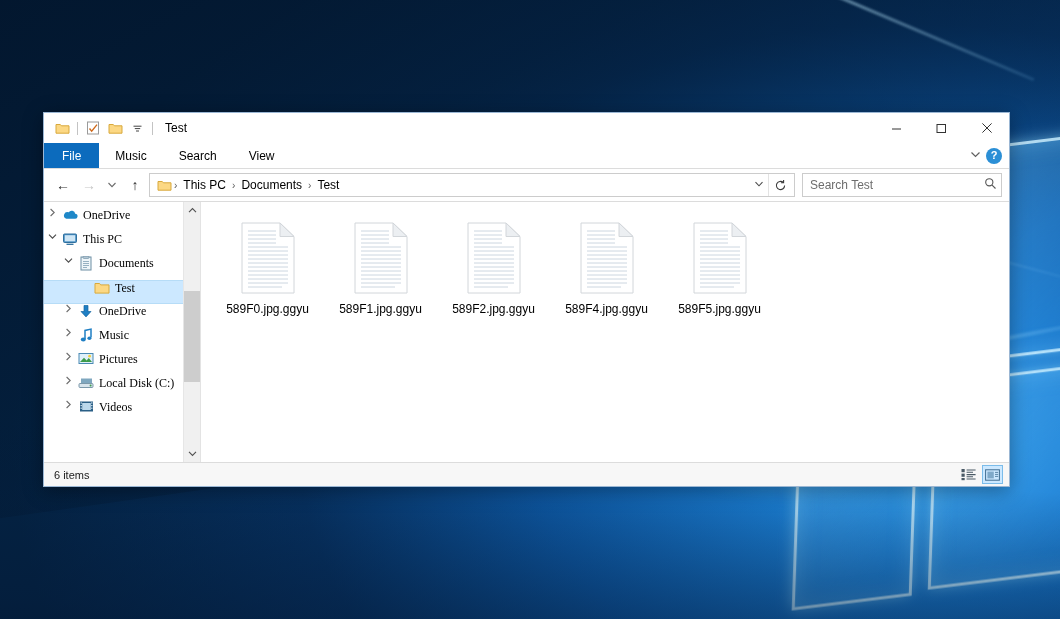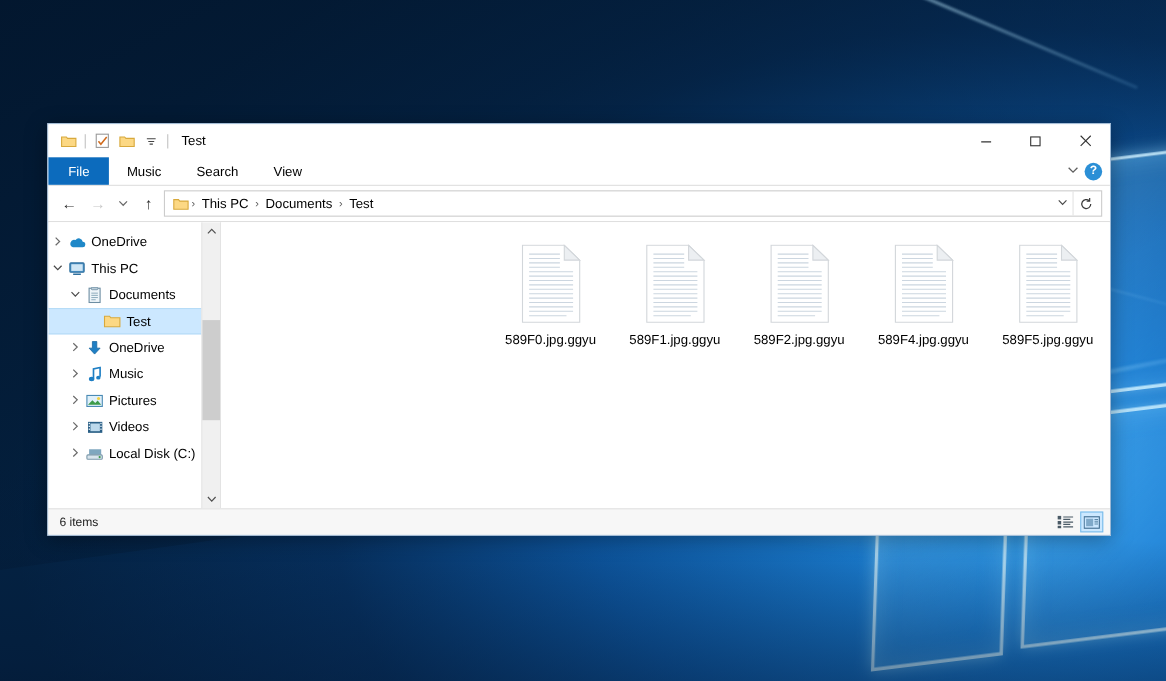--- a/index.html
+++ b/index.html
@@ -157,23 +157,24 @@
   
   .body { flex: 1 1 auto; display: flex; min-height: 0; border-top: 1px solid #dcdcdc; }
 
   .sidebar {
     flex: 0 0 157px; background: #fff; position: relative;
     border-right: 1px solid #e3e3e3;
     overflow: hidden;
   }
   .tree { padding-top: 6px; }
   .tnode {
-    height: 24px; display: flex; align-items: center;
+    height: 24px; display: flex; align-items: flex-start;
     font-size: 12px; color: #000; padding-right: 4px;
     white-space: nowrap;
+    font-family: Liberation Serif, serif;
   }
   .tnode.sel { background: #cce8ff; border-top: 1px solid #b6dcf7; border-bottom: 1px solid #b6dcf7; }
   .chev {
     width: 16px; flex: 0 0 16px; text-align: center;
     color: #6b6b6b; font-size: 9px; line-height: 1;
   }
   .tnode-ico { width: 20px; flex: 0 0 20px; display: flex; align-items: center; justify-content: center; }
   .tnode-label { padding-left: 3px; }
 
   .sb-scroll {
@@ -182,21 +183,21 @@
     display: flex; flex-direction: column; align-items: center;
   }
   .sb-arrow { height: 17px; width: 17px; display: flex; align-items: center; justify-content: center; color: #505050; font-size: 8px; }
   .sb-track { flex: 1 1 auto; width: 17px; position: relative; }
   .sb-thumb { position: absolute; left: 0; top: 32%; width: 17px; height: 40%; background: #cdcdcd; }
 
   .content {
     flex: 1 1 auto; background: #fff; position: relative; overflow: hidden;
     padding: 14px 0 0 10px;
   }
-  .files { display: flex; flex-wrap: wrap; gap: 0; justify-content: flex-end; }
+  .files { display: flex; flex-wrap: wrap; gap: 0; }
   .file-item {
     width: 113px; padding: 6px 2px 4px;
     display: flex; flex-direction: column; align-items: center;
     text-align: center;
   }
   .file-ico { width: 58px; height: 72px; position: relative; }
   .file-name {
     margin-top: 8px; font-size: 12px; color: #000; line-height: 14px;
     max-width: 108px; word-break: break-all;
   }
@@ -326,20 +327,29 @@
           </div>
           <div class="refresh-btn">
             <svg width="13" height="13" viewBox="0 0 13 13">
               <path d="M10.6 6.5a4.1 4.1 0 1 1-1.3-3" fill="none" stroke="#3a3a3a" stroke-width="1.1"></path>
               <path d="M9.6 1.1v2.7H6.9" fill="none" stroke="#3a3a3a" stroke-width="1.1"></path>
             </svg>
           </div>
         </div>
       </div>
 
+      <div class="searchbox">
+        <input type="text" placeholder="Search Test" style="">
+        <span>
+          <svg width="13" height="13" viewBox="0 0 13 13">
+            <circle cx="5.3" cy="5.3" r="3.6" fill="none" stroke="#555" stroke-width="1.1"></circle>
+            <path d="M8.1 8.1l3.4 3.4" stroke="#555" stroke-width="1.1"></path>
+          </svg>
+        </span>
+      </div>
     </div>
 
     <div class="body">
 
       <div class="sidebar">
         <div class="tree">
 
           <div class="tnode">
             <span class="chev">
               <svg width="9" height="9" viewBox="0 0 9 9">
@@ -434,20 +444,36 @@
                 </svg>
             </span>
             <span class="tnode-ico">
               <svg width="16" height="13" viewBox="0 0 16 13">
                 <rect x="1" y="1.5" width="14" height="10" fill="#dff0fa" stroke="#4a8ab4"></rect>
                 <path d="M2 10l4-4.2 2.6 2.6L10.8 6l3.2 4z" fill="#3d9b4a"></path>
                 <circle cx="11.6" cy="4.2" r="1.4" fill="#f4d03f"></circle>
               </svg>
             </span>
             <span class="tnode-label">Pictures</span>
+          </div>
+
+          <div class="tnode" style="padding-left:16px">
+            <span class="chev">
+              <svg width="9" height="9" viewBox="0 0 9 9">
+                  <path d="M2.6 1L6.2 4.5 2.6 8" fill="none" stroke="#6b6b6b" stroke-width="1.1"></path>
+                </svg>
+            </span>
+            <span class="tnode-ico">
+              <svg width="16" height="13" viewBox="0 0 16 13">
+                <path d="M3 2.5h11v5H3z" fill="#7fa7bf"></path>
+                <rect x="1" y="7.5" width="14" height="4" rx="1" fill="#d8e4ec" stroke="#7b98aa"></rect>
+                <circle cx="12.6" cy="9.5" r="1" fill="#3d9b4a"></circle>
+              </svg>
+            </span>
+            <span class="tnode-label">Local Disk (C:)</span>
           </div>
 
           <div class="tnode" style="padding-left:16px">
             <span class="chev">
               <svg width="9" height="9" viewBox="0 0 9 9">
                   <path d="M2.6 1L6.2 4.5 2.6 8" fill="none" stroke="#6b6b6b" stroke-width="1.1"></path>
                 </svg>
             </span>
             <span class="tnode-ico">
               <svg width="15" height="13" viewBox="0 0 15 13">
@@ -457,36 +483,20 @@
                     <rect x="1.6" y="2.4" width="1.2" height="1.2"></rect>
                     <rect x="1.6" y="5" width="1.2" height="1.2"></rect>
                     <rect x="1.6" y="7.6" width="1.2" height="1.2"></rect>
                     <rect x="12.2" y="2.4" width="1.2" height="1.2"></rect>
                     <rect x="12.2" y="5" width="1.2" height="1.2"></rect>
                     <rect x="12.2" y="7.6" width="1.2" height="1.2"></rect>
                   </g>
               </svg>
             </span>
             <span class="tnode-label">Videos</span>
-          </div>
-
-          <div class="tnode" style="padding-left:16px">
-            <span class="chev">
-              <svg width="9" height="9" viewBox="0 0 9 9">
-                  <path d="M2.6 1L6.2 4.5 2.6 8" fill="none" stroke="#6b6b6b" stroke-width="1.1"></path>
-                </svg>
-            </span>
-            <span class="tnode-ico">
-              <svg width="16" height="13" viewBox="0 0 16 13">
-                <path d="M3 2.5h11v5H3z" fill="#7fa7bf"></path>
-                <rect x="1" y="7.5" width="14" height="4" rx="1" fill="#d8e4ec" stroke="#7b98aa"></rect>
-                <circle cx="12.6" cy="9.5" r="1" fill="#3d9b4a"></circle>
-              </svg>
-            </span>
-            <span class="tnode-label">Local Disk (C:)</span>
           </div>
 
         </div>
 
         <div class="sb-scroll">
           <div class="sb-arrow">
             <svg width="9" height="7" viewBox="0 0 9 7">
                 <path d="M1 5.2L4.5 1.5 8 5.2" fill="none" stroke="#505050" stroke-width="1.1"></path>
               </svg>
           </div>

